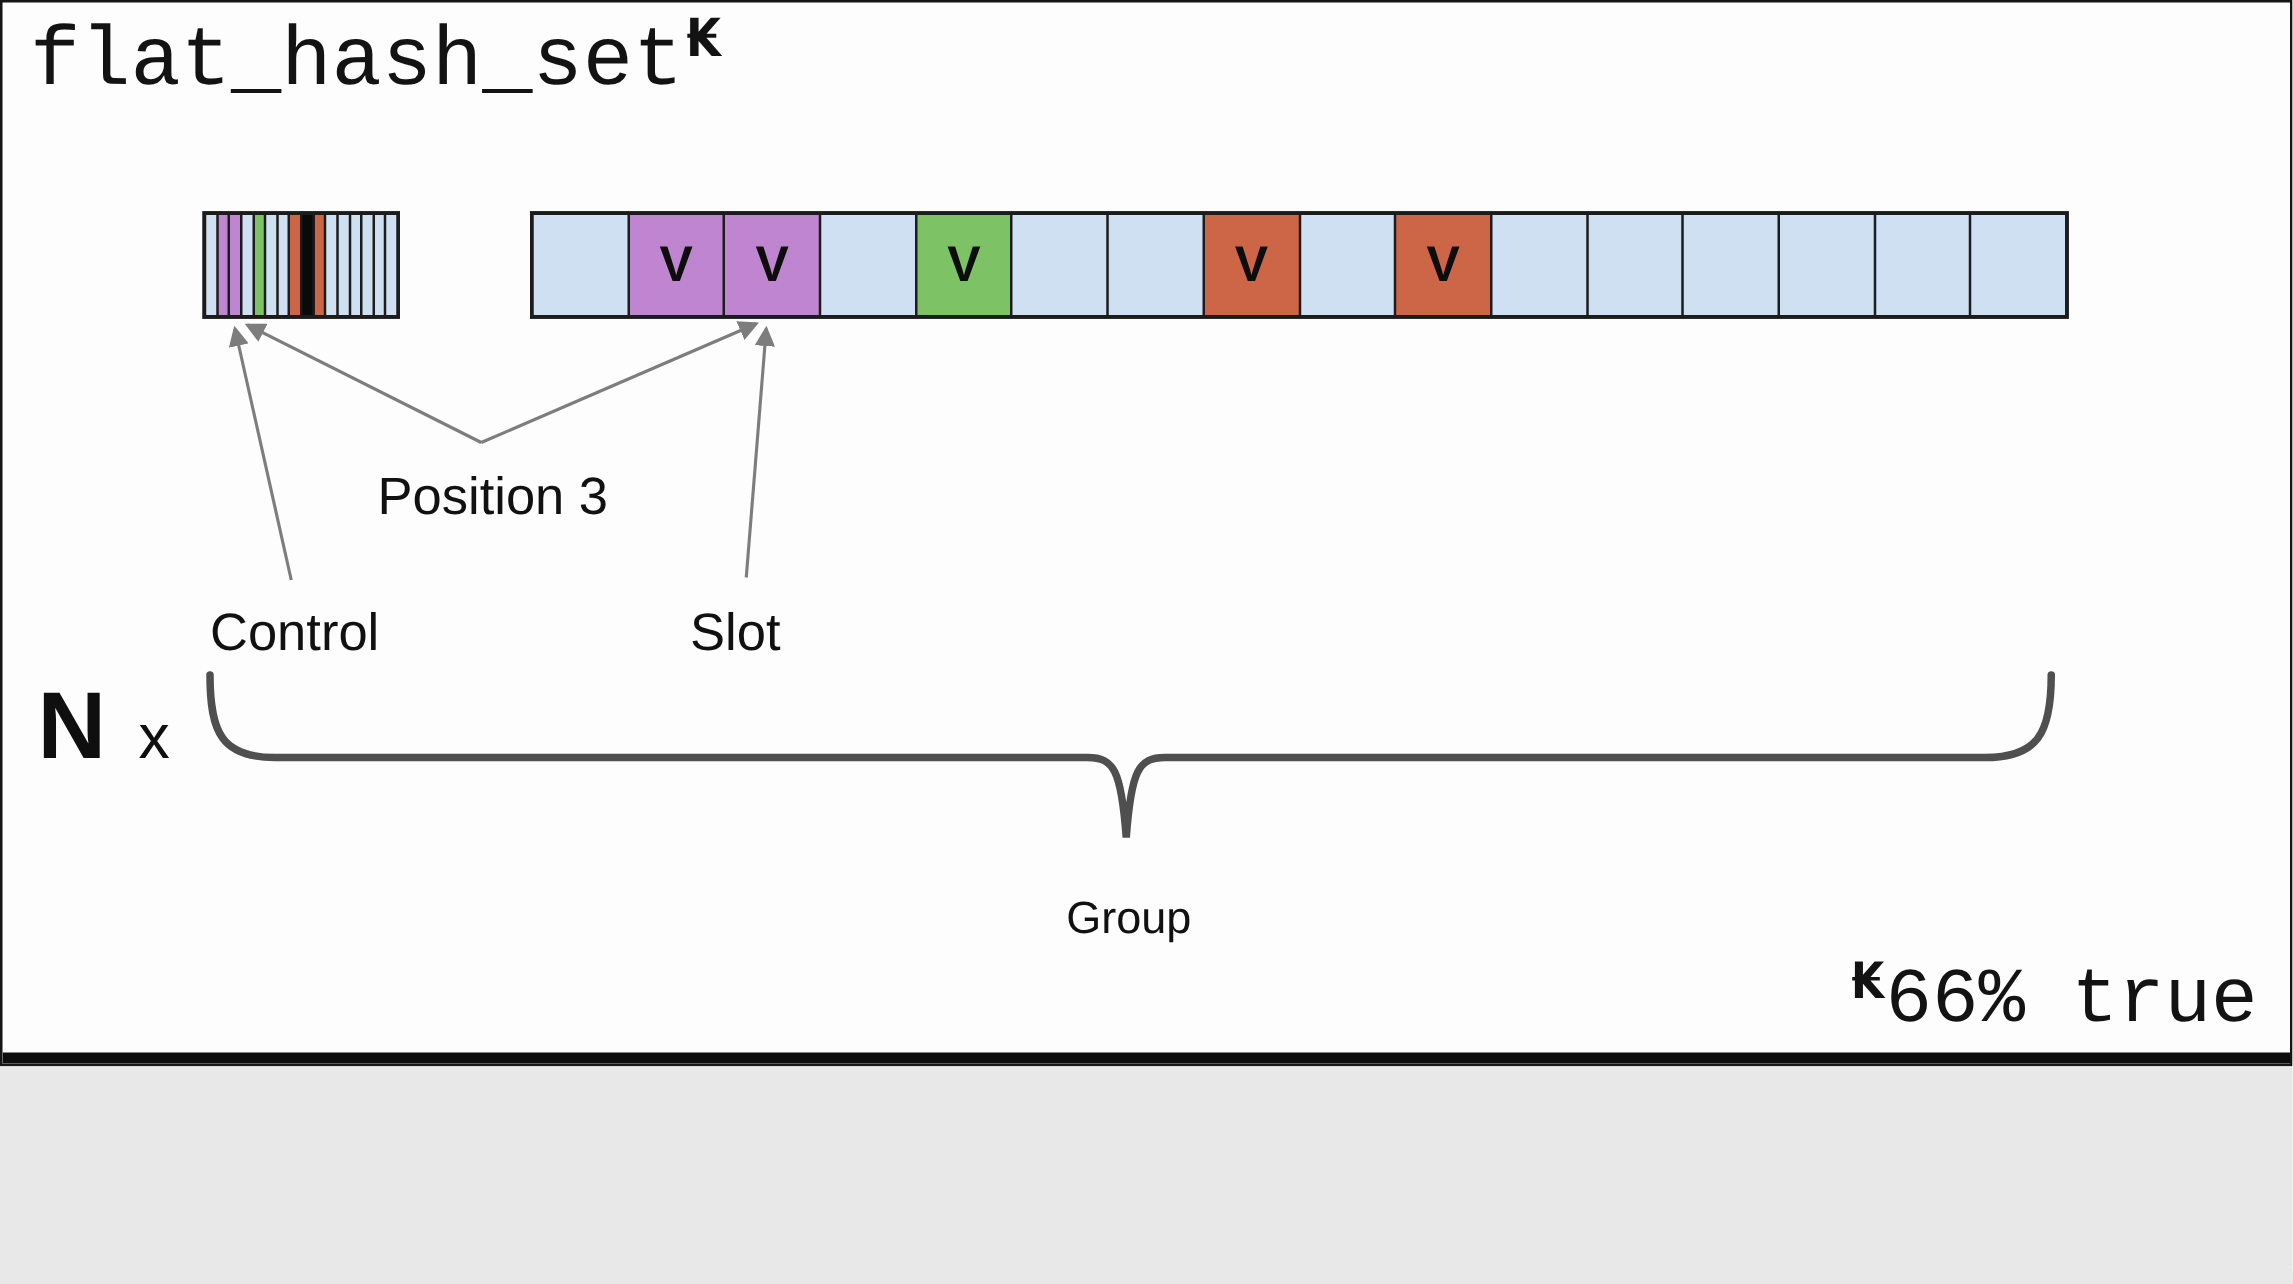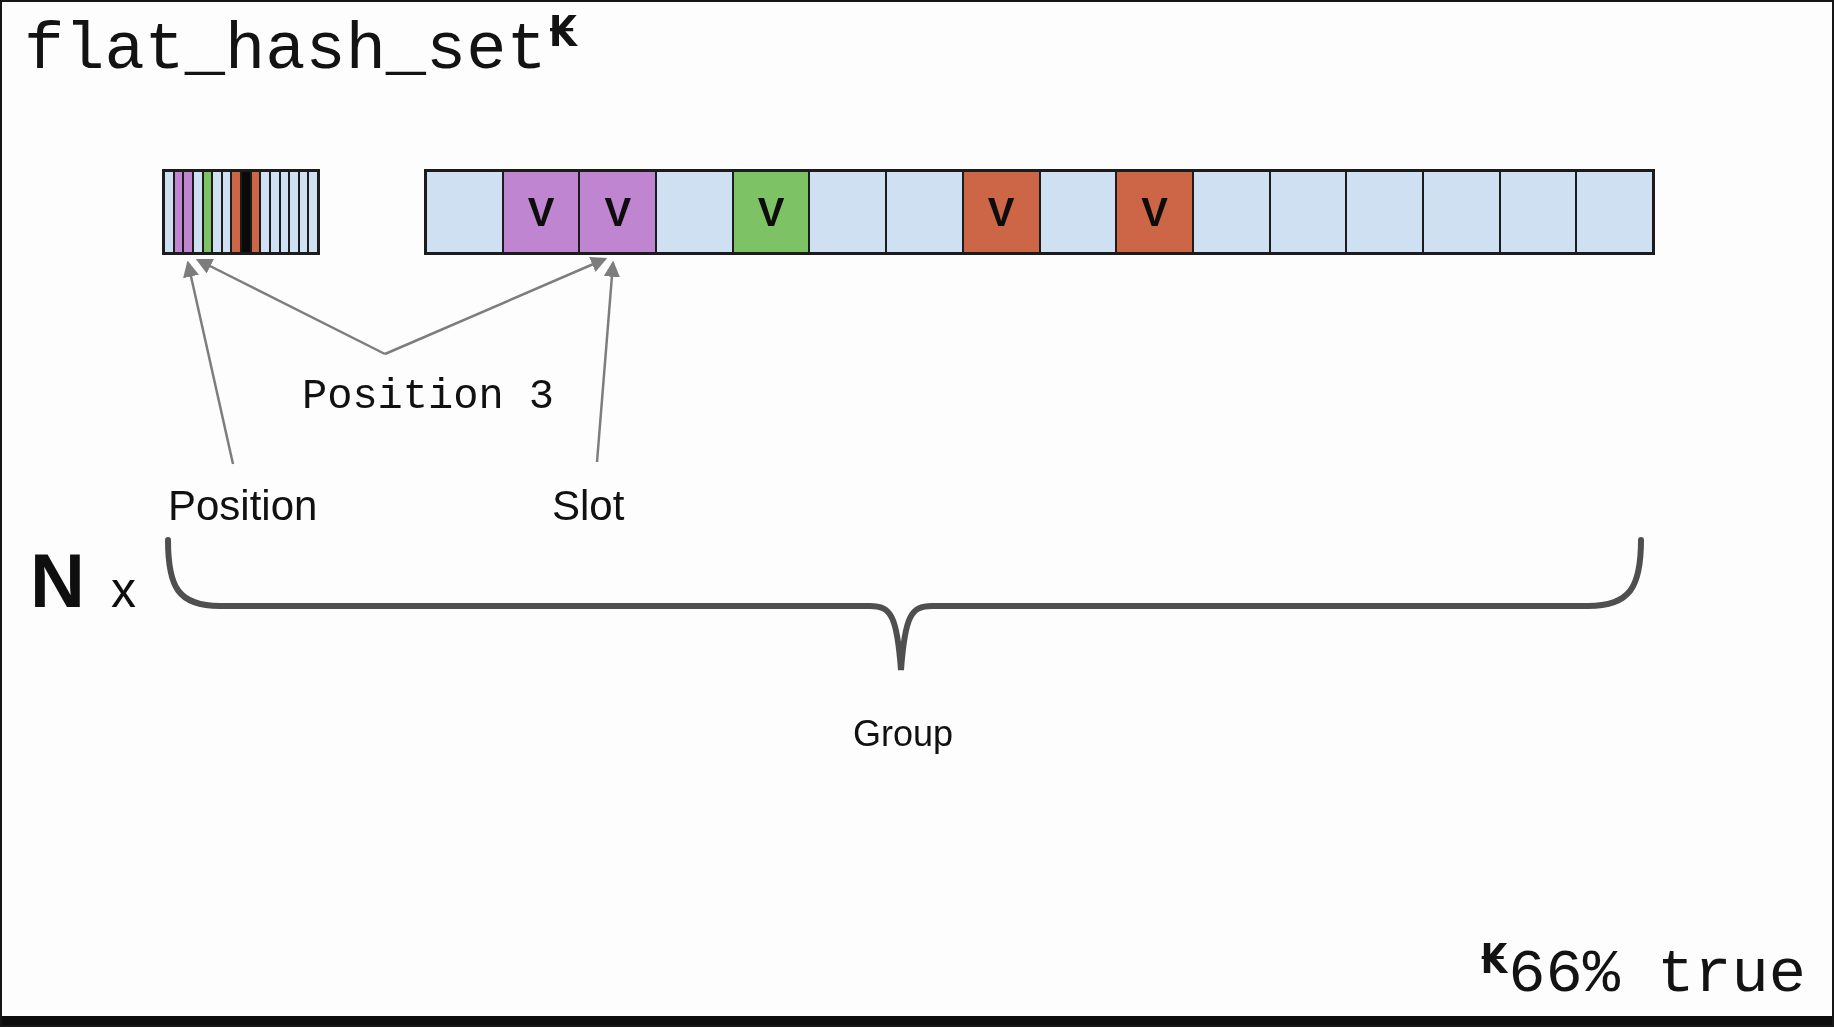--- a/index.html
+++ b/index.html
@@ -1,18 +1,18 @@
 <!DOCTYPE html>
 <html style="--c-empty: #cfe0f2; --c-purple: #bf85d0; --c-green: #7dc365; --c-orange: #cd6647; --c-deleted: #0a0a0a; --c-border: #1c1c1c; --c-arrow: #7d7d7d; --c-brace: #4f4f4f;"><head>
 <meta charset="utf-8">
 <style>
   html,body{margin:0;padding:0;background:#e8e8e8;}
   .page{
     position:relative;
-    width:1834px;height:1027px;
+    width:1834px;height:853px;
     background:#fdfdfd;
     border:2px solid #161616;
     box-sizing:border-box;
     overflow:hidden;
     font-family:"Liberation Sans",sans-serif;
     color:#131313;
   }
   .bottom-bar{
     position:absolute;left:0;right:0;bottom:0;height:9px;
     background:#0d0d0d;
@@ -53,21 +53,21 @@
   .cell{
     flex:1 1 0;
     display:flex;align-items:center;justify-content:center;
   }
   .cell span{
     font-weight:bold;font-size:40px;color:#0d0d0d;
     font-family:"Liberation Sans",sans-serif;
   }
   
   .anno{position:absolute;font-size:42px;color:#111;white-space:nowrap;}
-  .position-label{left:300px;top:371px;font-family:Liberation Mono, monospace;}
+  .position-label{left:300px;top:371px;}
   .control-label{left:166px;top:480px;}
   .slot-label{left:550px;top:480px;}
   .group-label{left:846px;top:711px;width:110px;text-align:center;font-size:36px;}
   
   .multiplier{
     position:absolute;left:28px;top:535px;
     display:flex;align-items:baseline;
   }
   .multiplier .n{font-weight:bold;font-size:76px;color:#0f0f0f;}
   .multiplier .x{font-size:50px;color:#0f0f0f;margin-left:26px;}
@@ -154,21 +154,21 @@
     <line x1="383" y1="352" x2="603" y2="257" style="stroke:var(--c-arrow,#7d7d7d)" stroke-width="2.5" marker-end="url(#ah)"></line>
 
     <line x1="231" y1="462" x2="186" y2="261" style="stroke:var(--c-arrow,#7d7d7d)" stroke-width="2.5" marker-end="url(#ah)"></line>
 
     <line x1="595" y1="460" x2="611" y2="261" style="stroke:var(--c-arrow,#7d7d7d)" stroke-width="2.5" marker-end="url(#ah)"></line>
 
     <path d="M166 538 C166 585 176 604 218 604 L868 604 C889 604 895 614 899 668 C903 614 909 604 930 604 L1586 604 C1628 604 1639 585 1639 538" fill="none" style="stroke:var(--c-brace,#4f4f4f)" stroke-width="6" stroke-linecap="round"></path>
   </svg>
 
   <div class="anno position-label">Position 3</div>
-  <div class="anno control-label">Position</div>
+  <div class="anno control-label">Control</div>
   <div class="anno slot-label">Slot</div>
   <div class="anno group-label">Group</div>
 
   <div class="multiplier">
     <span class="n">N</span>
     <span class="x">x</span>
   </div>
 
   <div class="footnote">
     <span class="fn-mark">₭</span>

